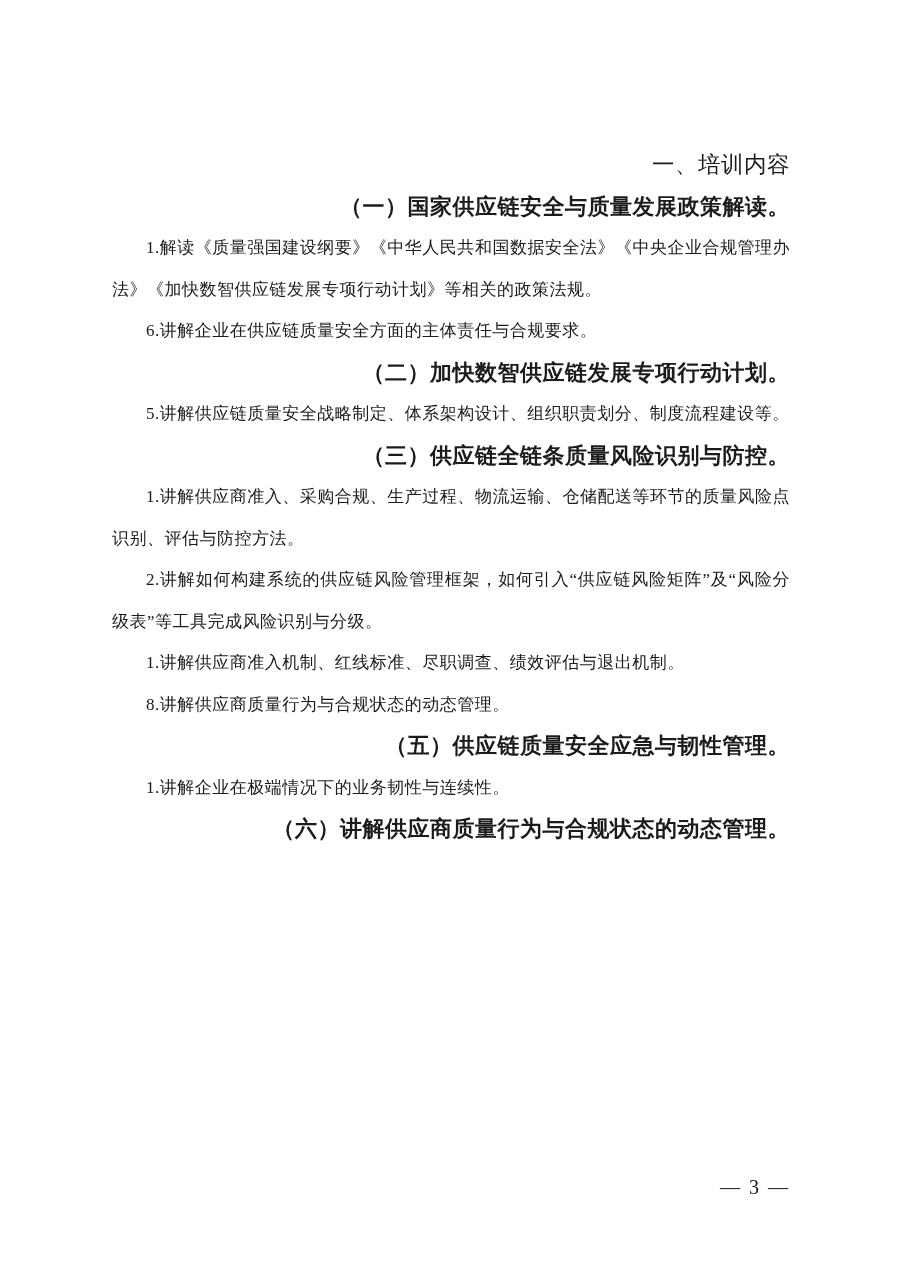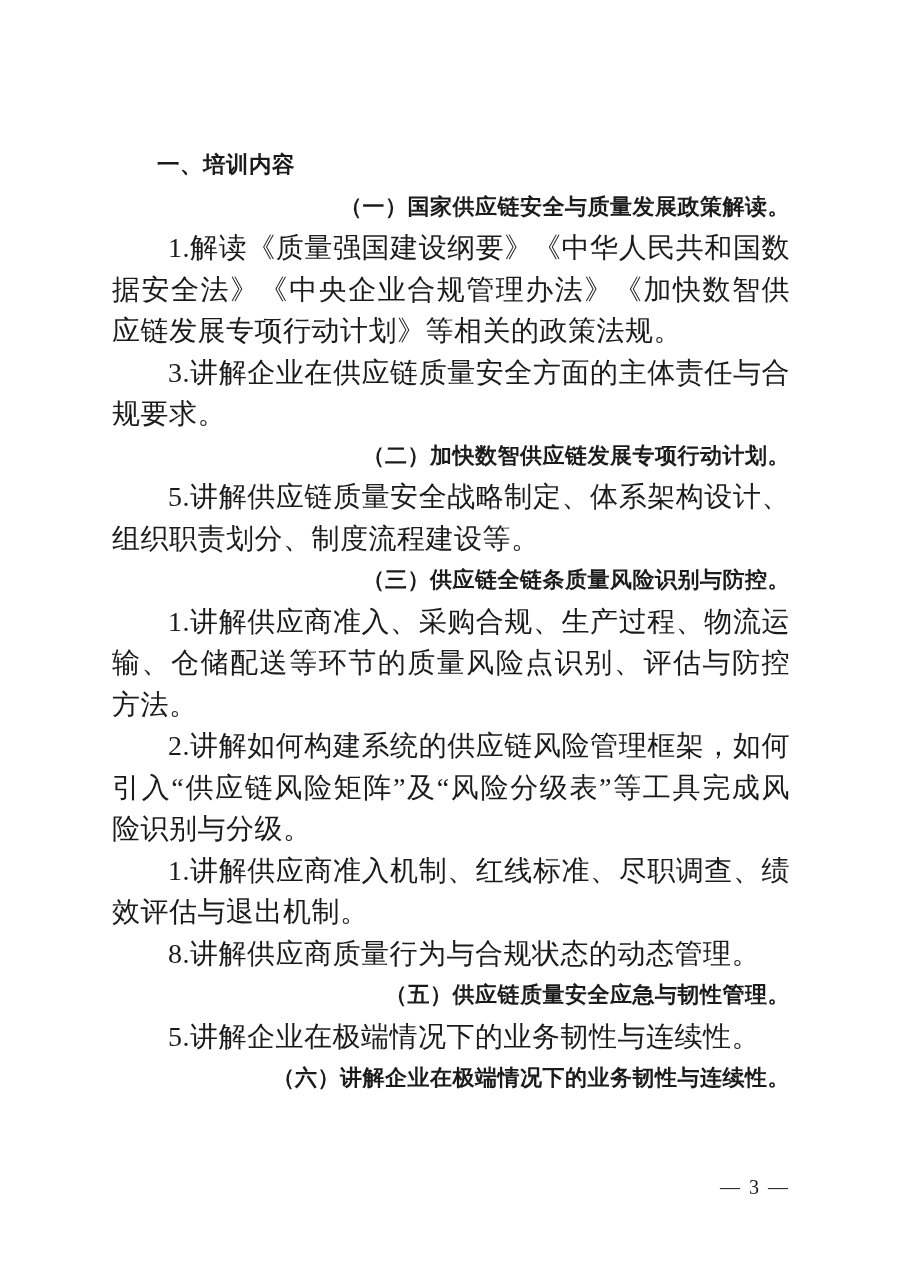--- a/index.html
+++ b/index.html
@@ -21,32 +21,32 @@
     color: #1b1b1b;
   }
   .doc-body {
     position: absolute;
     left: 112px;
     top: 144px;
     width: 678px;
   }
   .doc-body p {
     margin: 0;
-    font-size: 28px;
+    font-size: 17px;
     line-height: 41.5px;
     text-indent: 2em;
     text-align: justify;
     text-justify: inter-character;
     letter-spacing: 0.5px;
   }
   .doc-body p.heading-1 {
     font-family: "Liberation Sans", "DejaVu Sans", sans-serif;
-    font-weight: bold;
+    font-weight: normal;
     font-size: 22.5px;
-    text-align: left;
+    text-align: right;
   }
   .doc-body p.heading-2 {
     font-weight: bold;
     font-size: 22px;
     text-align: right;
   }
   .page-footer {
     position: absolute;
     top: 1172px;
     right: 110px;
@@ -57,26 +57,26 @@
   }
 </style>
 </head>
 <body>
 
 <div class="page">
   <div class="doc-body">
       <p class="heading-1">一、培训内容</p>
       <p class="heading-2">（一）国家供应链安全与质量发展政策解读。</p>
       <p class="paragraph">1.解读《质量强国建设纲要》《中华人民共和国数据安全法》《中央企业合规管理办法》《加快数智供应链发展专项行动计划》等相关的政策法规。</p>
-      <p class="paragraph">3.讲解企业在供应链质量安全方面的主体责任与合规要求。</p>
+      <p class="paragraph">6.讲解企业在供应链质量安全方面的主体责任与合规要求。</p>
       <p class="heading-2">（二）加快数智供应链发展专项行动计划。</p>
       <p class="paragraph">5.讲解供应链质量安全战略制定、体系架构设计、组织职责划分、制度流程建设等。</p>
       <p class="heading-2">（三）供应链全链条质量风险识别与防控。</p>
       <p class="paragraph">1.讲解供应商准入、采购合规、生产过程、物流运输、仓储配送等环节的质量风险点识别、评估与防控方法。</p>
       <p class="paragraph">2.讲解如何构建系统的供应链风险管理框架，如何引入“供应链风险矩阵”及“风险分级表”等工具完成风险识别与分级。</p>
       <p class="paragraph">1.讲解供应商准入机制、红线标准、尽职调查、绩效评估与退出机制。</p>
       <p class="paragraph">8.讲解供应商质量行为与合规状态的动态管理。</p>
       <p class="heading-2">（五）供应链质量安全应急与韧性管理。</p>
-      <p class="paragraph">5.讲解企业在极端情况下的业务韧性与连续性。</p>
-      <p class="heading-2">（六）讲解企业在极端情况下的业务韧性与连续性。</p>
+      <p class="paragraph">1.讲解企业在极端情况下的业务韧性与连续性。</p>
+      <p class="heading-2">（六）讲解供应商质量行为与合规状态的动态管理。</p>
     </div>
   <div class="page-footer">— 3 —</div>
 </div>
 
 </body></html>

